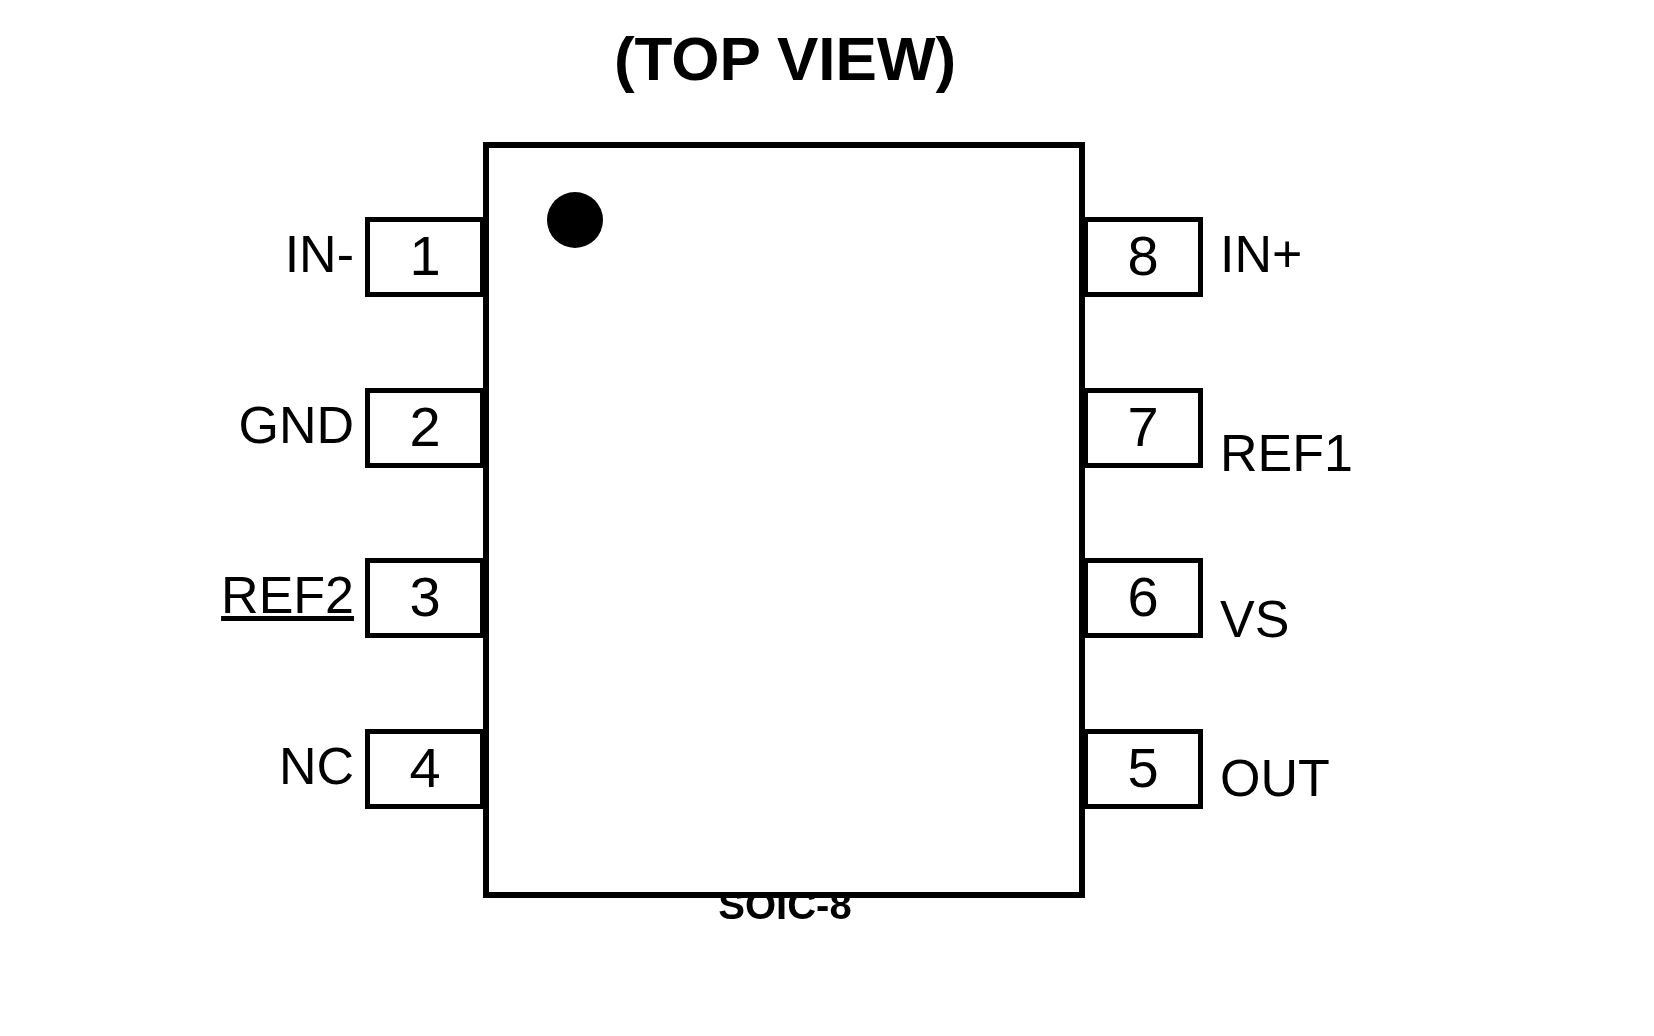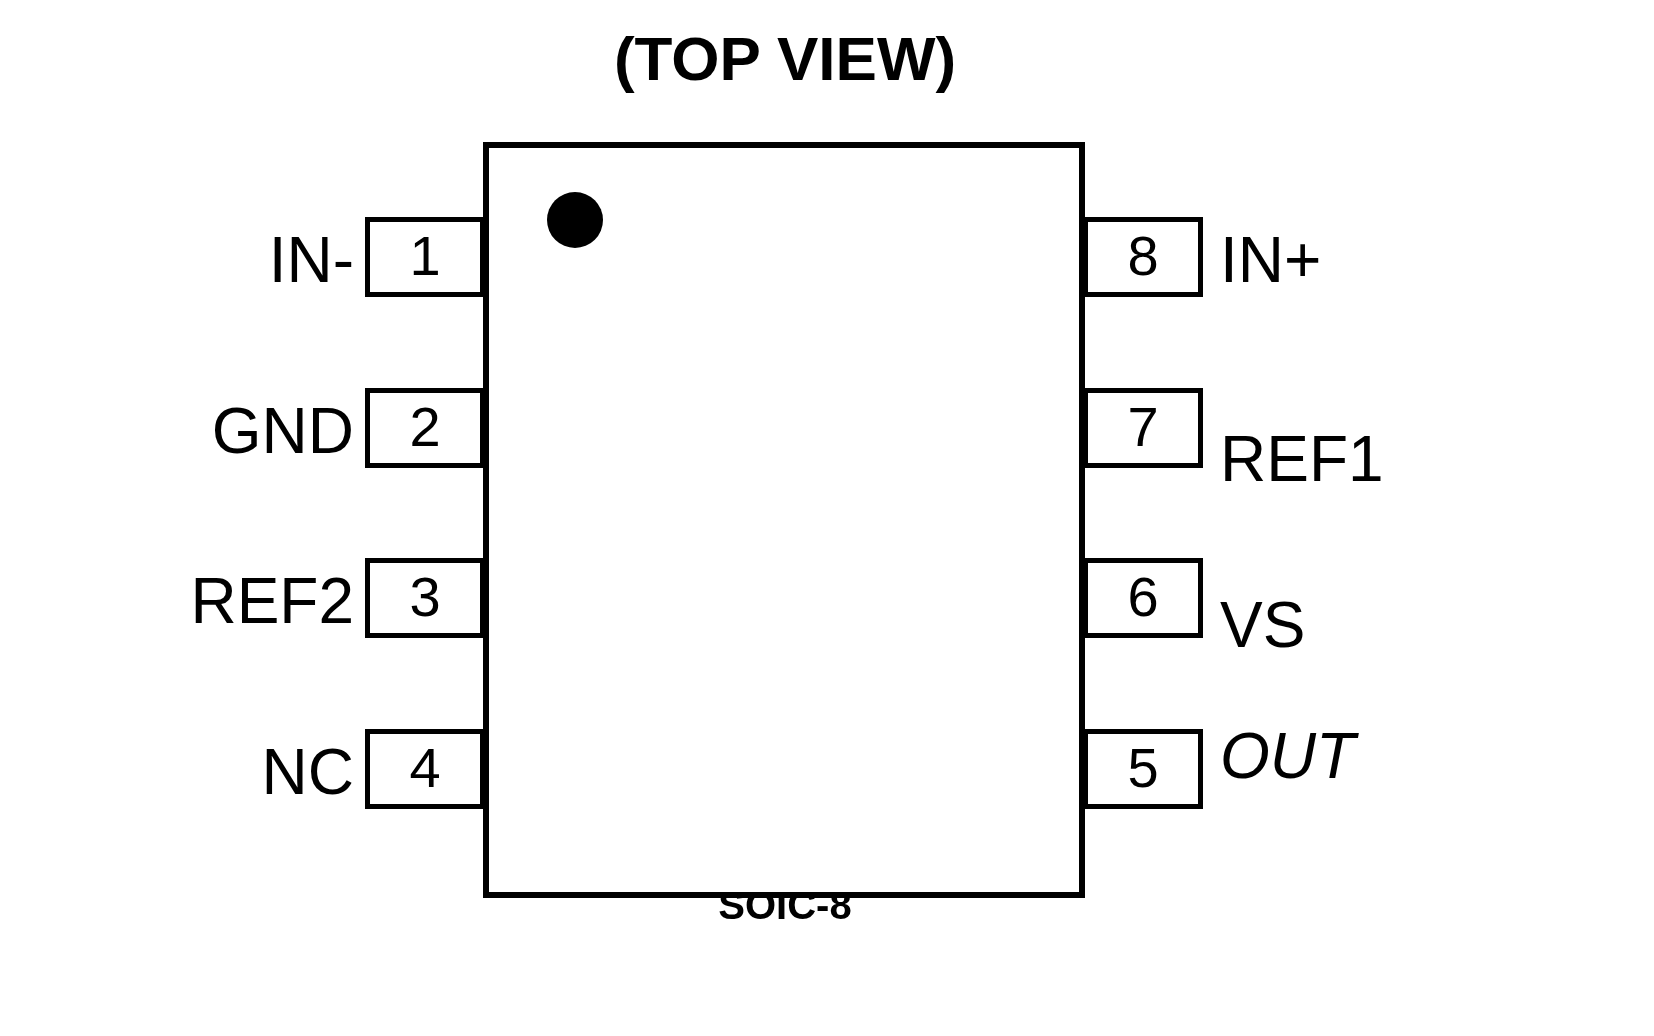--- a/index.html
+++ b/index.html
@@ -89,21 +89,21 @@
     font-size: 56px;
     line-height: 1;
     font-weight: normal;
     color: #000000;
     transform: translateY(-1px);
   }
 
   
   .pin-label {
     position: absolute;
-    font-size: 64px;
+    font-size: 52px;
     line-height: 1;
     font-weight: normal;
     white-space: nowrap;
     color: #000000;
     z-index: 2;
   }
   .pin-label.left {
     right: 1300px;          
     text-align: right;
   }
@@ -126,21 +126,21 @@
   <div class="pin-label left" style="top:228px;">IN-</div>
   <div class="pin-box left" style="top:217px;">
     <span class="pin-num">1</span>
   </div>
 
   <div class="pin-label left" style="top:399px;margin-left:32px;">GND</div>
   <div class="pin-box left" style="top:388px;">
     <span class="pin-num">2</span>
   </div>
 
-  <div class="pin-label left" style="top:569px;">REF2</div>
+  <div class="pin-label left" style="top:569px;text-decoration:underline;">REF2</div>
   <div class="pin-box left" style="top:558px;">
     <span class="pin-num">3</span>
   </div>
 
   <div class="pin-label left" style="top:740px;">NC</div>
   <div class="pin-box left" style="top:729px;">
     <span class="pin-num">4</span>
   </div>
 
   <div class="pin-box right" style="top:217px;">
@@ -154,17 +154,17 @@
   <div class="pin-label right" style="top:399px;margin-top:28px;">REF1</div>
 
   <div class="pin-box right" style="top:558px;">
     <span class="pin-num">6</span>
   </div>
   <div class="pin-label right" style="top:569px;margin-top:24px;">VS</div>
 
   <div class="pin-box right" style="top:729px;">
     <span class="pin-num">5</span>
   </div>
-  <div class="pin-label right" style="top:724px;font-style:italic;">OUT</div>
+  <div class="pin-label right" style="top:752px;">OUT</div>
 
   <div class="title-bottom">SOIC-8</div>
 
 </div>
 
 </body></html>

